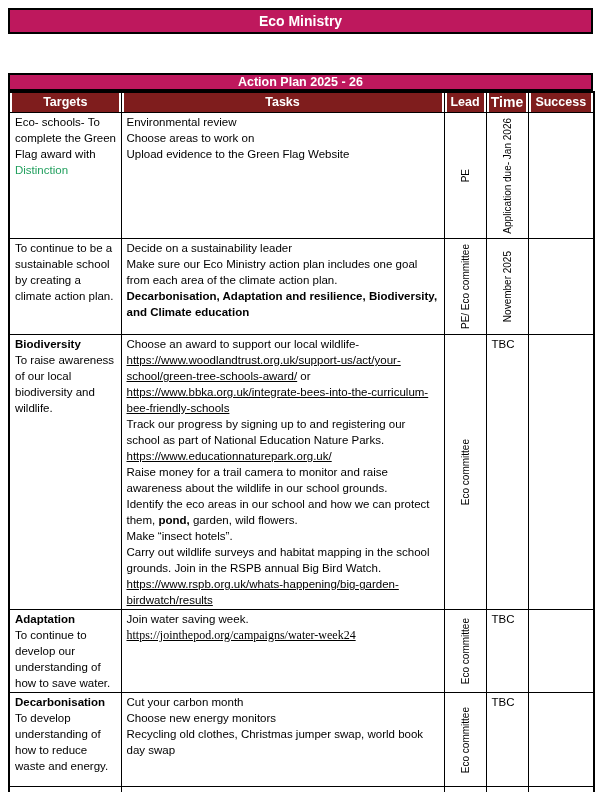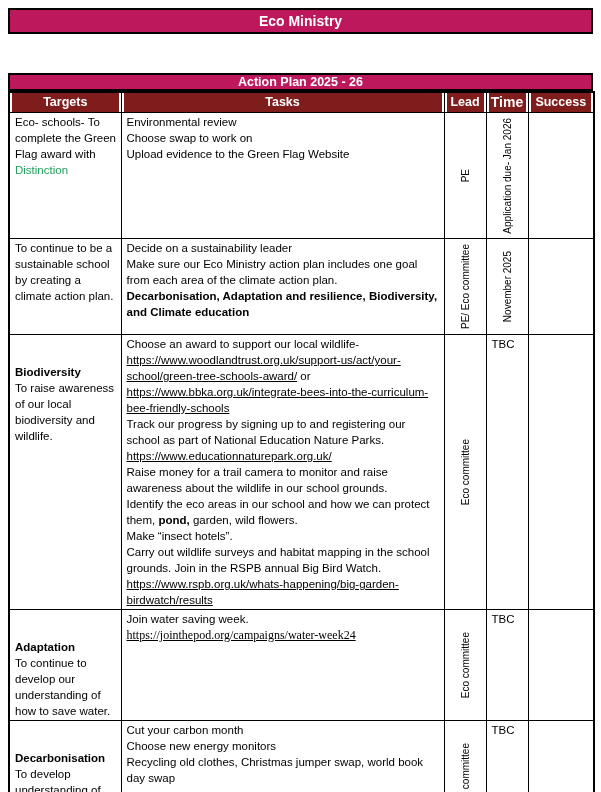--- a/index.html
+++ b/index.html
@@ -34,21 +34,21 @@
   .hfill.small{font-size:14px;}
 
   #plan-table td{vertical-align:top;padding:1px 4px 1px 5px;overflow:hidden;}
   td.rot{padding:0;}
   .rot-wrap{height:100%;display:flex;align-items:center;justify-content:center;
     padding:4px 0;box-sizing:border-box;}
   .rot-text{
     writing-mode:vertical-rl;transform:rotate(180deg);
     font-size:10px;line-height:12px;max-height:100%;
   }
-  .target-heading{font-weight:bold;margin-top:28px;}
+  .target-heading{font-weight:bold;}
   .seg-plain{}
   .seg-green{color:#23a05f;}
   .seg-bold{font-weight:bold;}
   .seg-link{text-decoration:underline;overflow-wrap:anywhere;}
   .seg-link-serif{
     font-family:"Liberation Serif",serif;text-decoration:underline;
     font-size:12px;overflow-wrap:anywhere;margin-top:37px;
   }
   .task-line{margin:0;}
   .lead-plain{word-break:break-all;}
@@ -96,21 +96,21 @@
         </th>
       </tr>
     </thead>
   <tbody id="plan-body">
       <tr class="r1">
         <td>
           <div><span class="seg-plain">Eco- schools- To complete the Green Flag award with </span><span class="seg-green">Distinction</span></div>
         </td>
         <td>
           <div class="task-line"><span class="seg-plain">Environmental review</span></div>
-          <div class="task-line"><span class="seg-plain">Choose swap to work on</span></div>
+          <div class="task-line"><span class="seg-plain">Choose areas to work on</span></div>
           <div class="task-line"><span class="seg-plain">Upload evidence to the Green Flag Website</span></div>
         </td>
         <td class="rot">
           <div class="rot-wrap">
             <span class="rot-text">PE</span>
           </div>
         </td>
         <td class="rot">
           <div class="rot-wrap">
             <span class="rot-text">Application due- Jan 2026</span>

